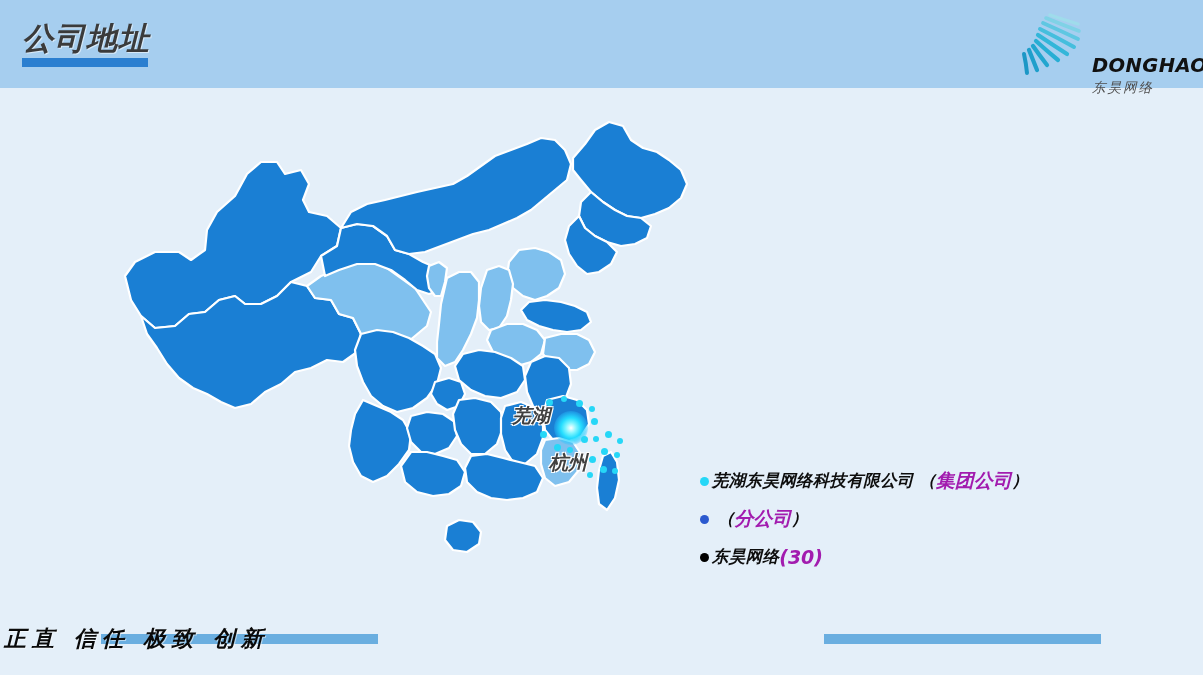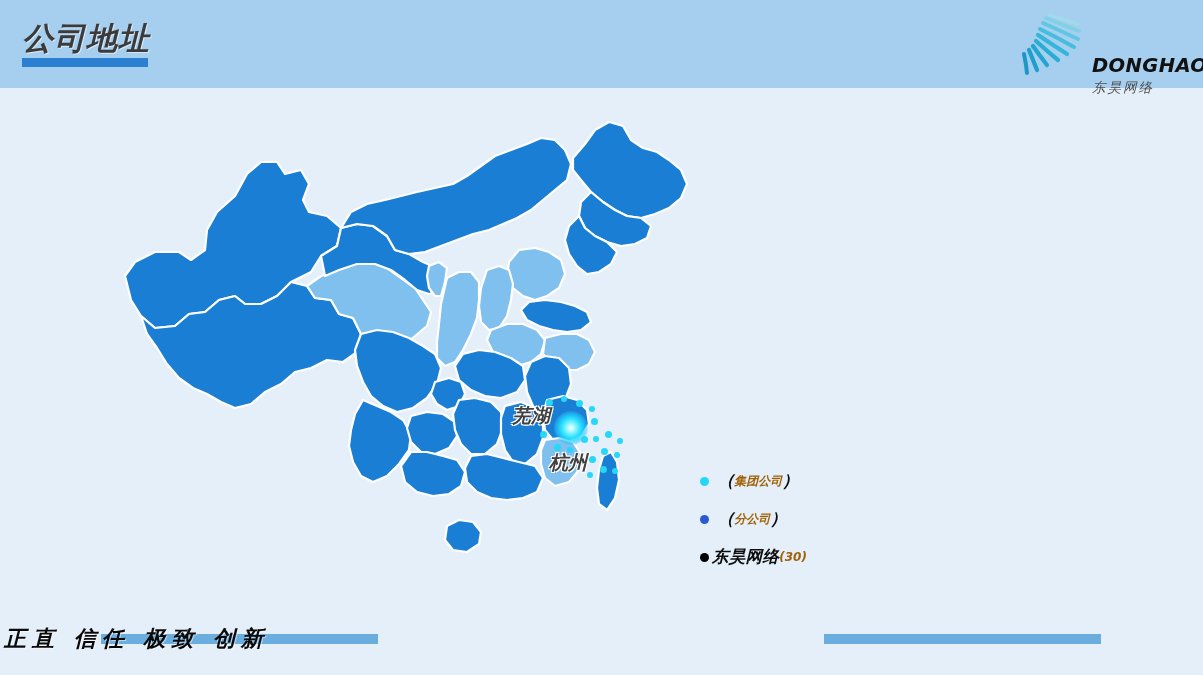--- a/index.html
+++ b/index.html
@@ -150,23 +150,23 @@
     margin-right: 3px;
     flex: 0 0 auto;
   }
   .legend-text {
     font-size: 16.5px;
     font-weight: bold;
     color: #0d0d0d;
     letter-spacing: 0.3px;
   }
   .legend-tag {
-    font-size: 12px;
-    font-weight: bold;
-    color: #a16207;
+    font-size: 19px;
+    font-weight: bold;
+    color: #a21caf;
   }
   .paren { color: #0d0d0d; font-weight: bold; font-size: 16.5px; }
 
   
   .footer-bar {
     position: absolute;
     top: 634px;
     height: 10px;
     background: #6aaee0;
   }
@@ -304,20 +304,21 @@
     <div class="dot" style="left:492px;top:372px;width:6px;height:6px;"></div>
 
     <div class="city-label" id="label-wuhu">芜湖</div>
     <div class="city-label" id="label-hangzhou">杭州</div>
   </div>
 
   <div class="legend">
 
     <div class="legend-row">
       <span class="legend-bullet" style="background:#25d7f7;"></span>
+      <span class="legend-text">芜湖东昊网络科技有限公司</span>
       <span class="paren">&nbsp;（</span>
       <span class="legend-tag">集团公司</span>
       <span class="paren">）</span>
     </div>
 
     <div class="legend-row">
       <span class="legend-bullet" style="background:#2b59cf;"></span>
       <span class="paren">&nbsp;（</span>
       <span class="legend-tag">分公司</span>
       <span class="paren">）</span>

